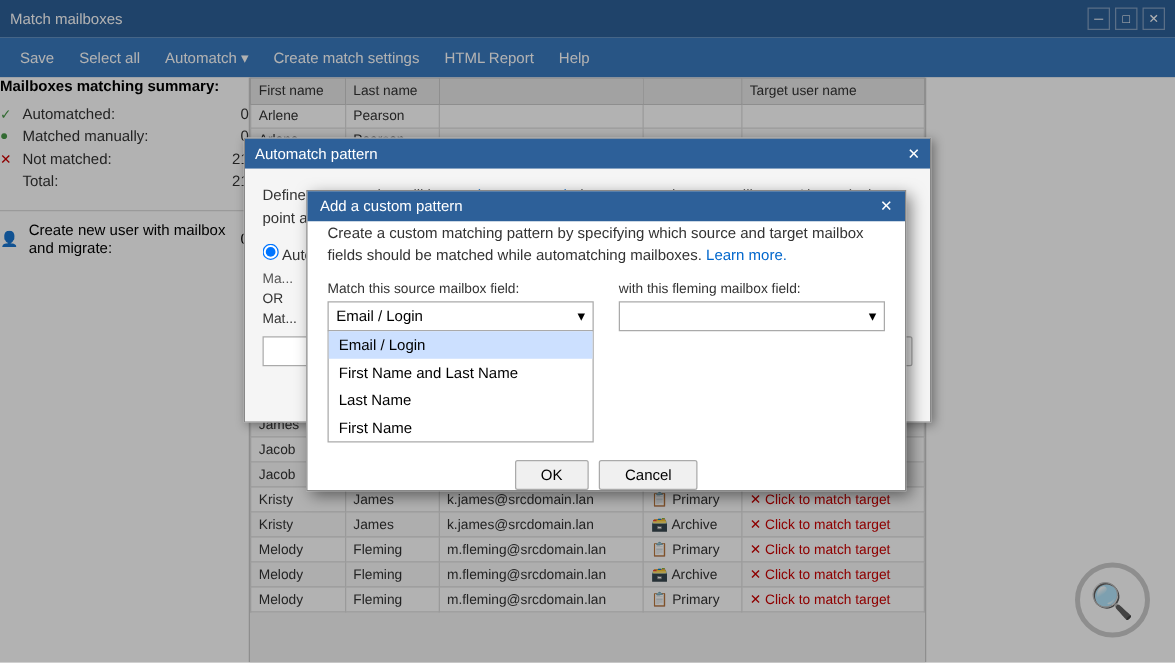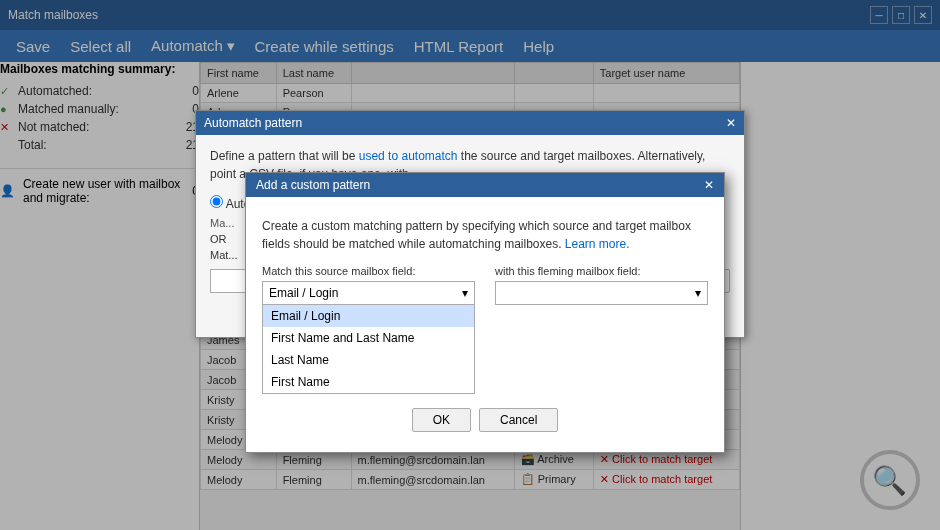--- a/index.html
+++ b/index.html
@@ -32,21 +32,21 @@
       height: 32px;
       display: flex;
       align-items: center;
       padding: 0 8px;
       gap: 4px;
     }
     .menu-item {
       color: white;
       padding: 4px 8px;
       cursor: pointer;
-      font-size: 15px;
+      font-size: 12px;
       border-radius: 2px;
     }
     .menu-item.has-arrow::after { content: ' ▾'; }
 
     
     .main-content {
       display: flex;
       height: calc(530px - 62px);
       background: #f5f5f5;
     }
@@ -129,39 +129,39 @@
       font-size: 12px;
       color: #333;
       background: #f5f5f5;
     }
     .dialog-automatch .dialog-body p { line-height: 1.5; }
     .blue-text { color: #0066cc; }
 
     
     .dialog-custom {
       position: absolute;
-      top: 172px;
+      top: 152px;
       left: 245px;
       width: 480px;
       background: white;
       border: 1px solid #888;
       box-shadow: 4px 4px 12px rgba(0,0,0,0.5);
       z-index: 30;
     }
     .dialog-custom .dialog-titlebar {
       background: #2d6099;
       color: white;
       padding: 5px 10px;
       display: flex;
       justify-content: space-between;
       align-items: center;
       font-size: 12px;
     }
     .dialog-custom .dialog-content {
-      padding: 20px 16px;
+      padding: 0 16px;
       font-size: 12px;
     }
     .dialog-custom .desc { color: #333; margin-bottom: 12px; line-height: 1.5; }
     .dialog-custom .desc a { color: #0066cc; text-decoration: none; }
     .fields-row { display: flex; gap: 20px; margin-bottom: 14px; }
     .field-group { flex: 1; }
     .field-label { font-size: 11px; color: #333; margin-bottom: 4px; }
     .dropdown-btn {
       width: 100%;
       background: white;
@@ -215,21 +215,21 @@
     <button class="titlebar-btn">─</button>
     <button class="titlebar-btn">□</button>
     <button class="titlebar-btn">✕</button>
   </div>
 </div>
 
 <div class="menubar">
   <span class="menu-item">Save</span>
   <span class="menu-item">Select all</span>
   <span class="menu-item has-arrow">Automatch</span>
-  <span class="menu-item">Create while settings</span>
+  <span class="menu-item">Create match settings</span>
   <span class="menu-item">HTML Report</span>
   <span class="menu-item">Help</span>
 </div>
 
 <div class="main-content">
 
   <div class="summary-panel">
     <div class="summary-title">Mailboxes matching summary:</div>
     <div class="summary-row">
       <span class="icon check-green">✓</span>

